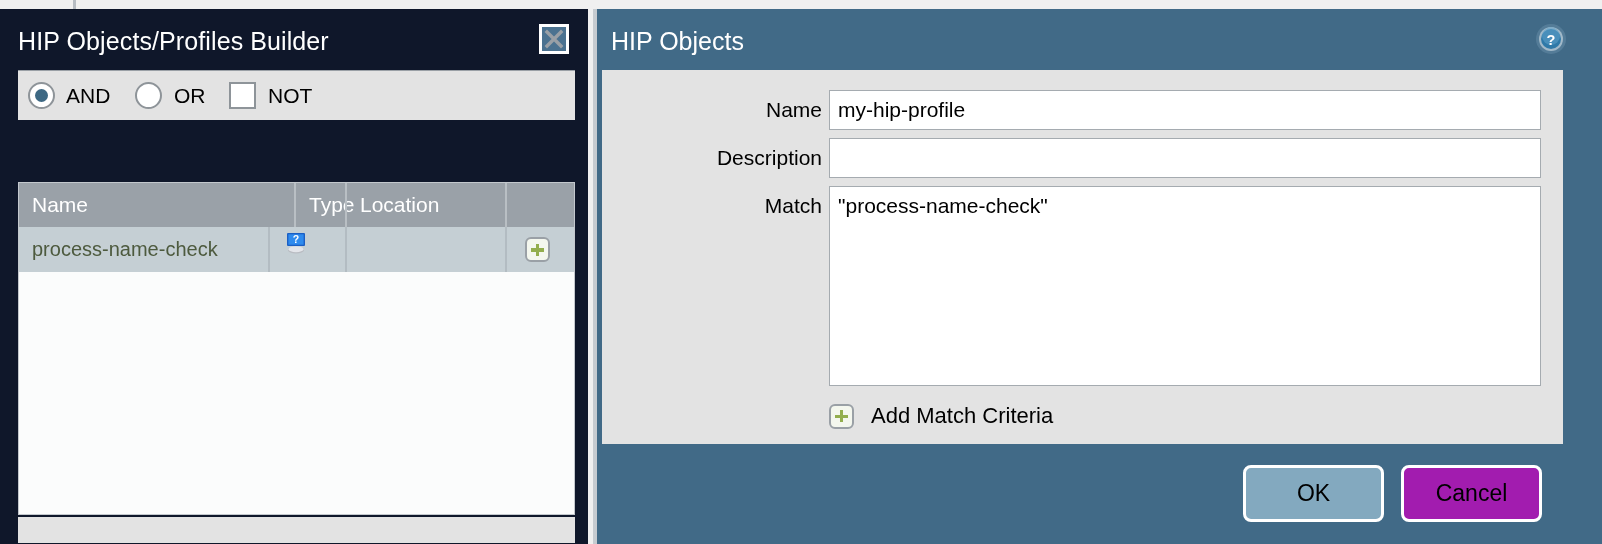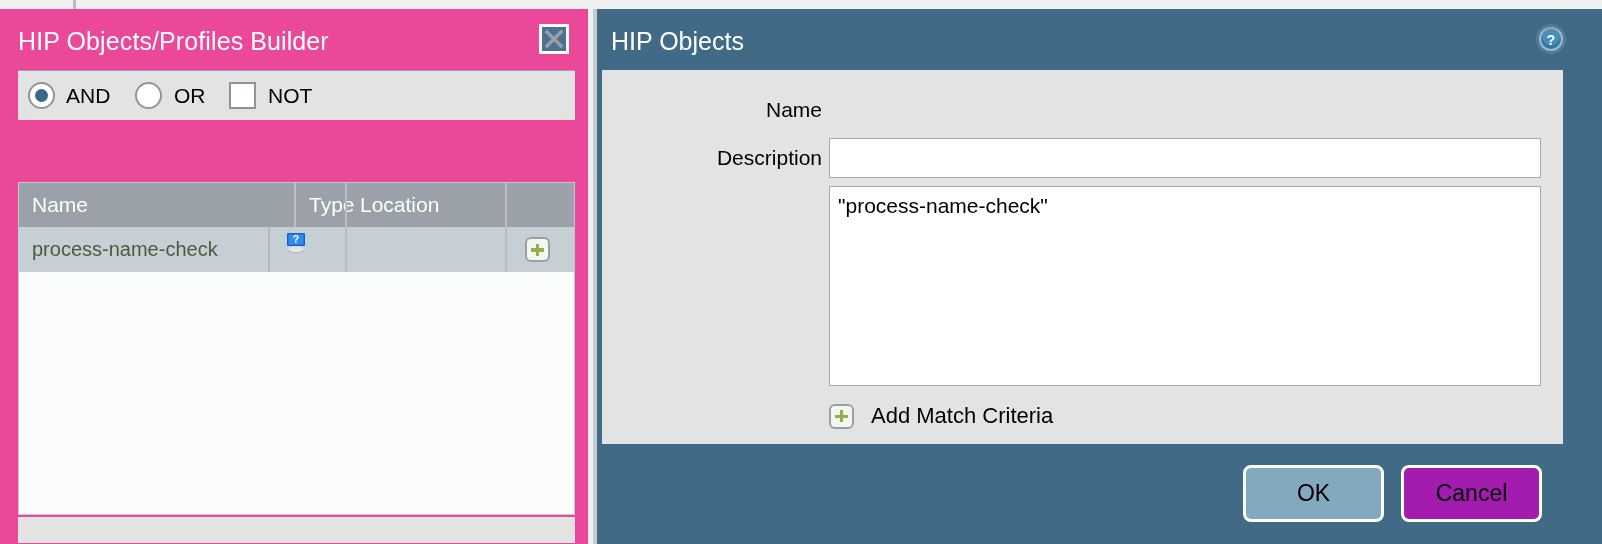--- a/index.html
+++ b/index.html
@@ -28,21 +28,21 @@
     left: 73px; top: 0;
     width: 3px; height: 9px;
     background: #b6bcc2;
   }
 
   
   #left-panel {
     position: absolute;
     left: 0; top: 9px;
     width: 588px; height: 535px;
-    background: #ec4899;
+    background: #0f172a;
     box-sizing: border-box;
   }
   .lp-title {
     position: absolute;
     left: 18px; top: 18px;
     font-size: 25px;
     color: #ffffff;
     letter-spacing: 0.1px;
     white-space: nowrap;
   }
@@ -406,24 +406,26 @@
           <circle cx="16" cy="16" r="10" fill="#2f79a8"></circle>
           <circle cx="16" cy="13" r="9" fill="#5ea2cb" opacity="0.55"></circle>
           <text x="16" y="21.5" font-family="Liberation Sans, sans-serif" font-size="14.5" font-weight="bold" fill="#ffffff" text-anchor="middle">?</text>
         </svg>
       </span>
     </div>
 
     <div class="form-area">
 
       <div class="f-label" style="left:60px; top:28px; width:160px;">Name</div>
+      <input class="f-input" style="left: 227px; top: 20px; width: 712px; height: 40px;" type="text" value="my-hip-profile">
 
       <div class="f-label" style="left:60px; top:76px; width:160px;">Description</div>
       <input class="f-input" style="left: 227px; top: 68px; width: 712px; height: 40px;" type="text">
 
+      <div class="f-label" style="left:60px; top:124px; width:160px;">Match</div>
       <textarea class="f-textarea" style="left: 227px; top: 116px; width: 712px; height: 200px;">"process-name-check"</textarea>
 
       <div id="add-match-criteria">
         <span class="plus-icon"></span>
         <span class="amc-label">Add Match Criteria</span>
       </div>
     </div>
 
     <button class="btn" id="ok-button">OK</button>
     <button class="btn" id="cancel-button">Cancel</button>

